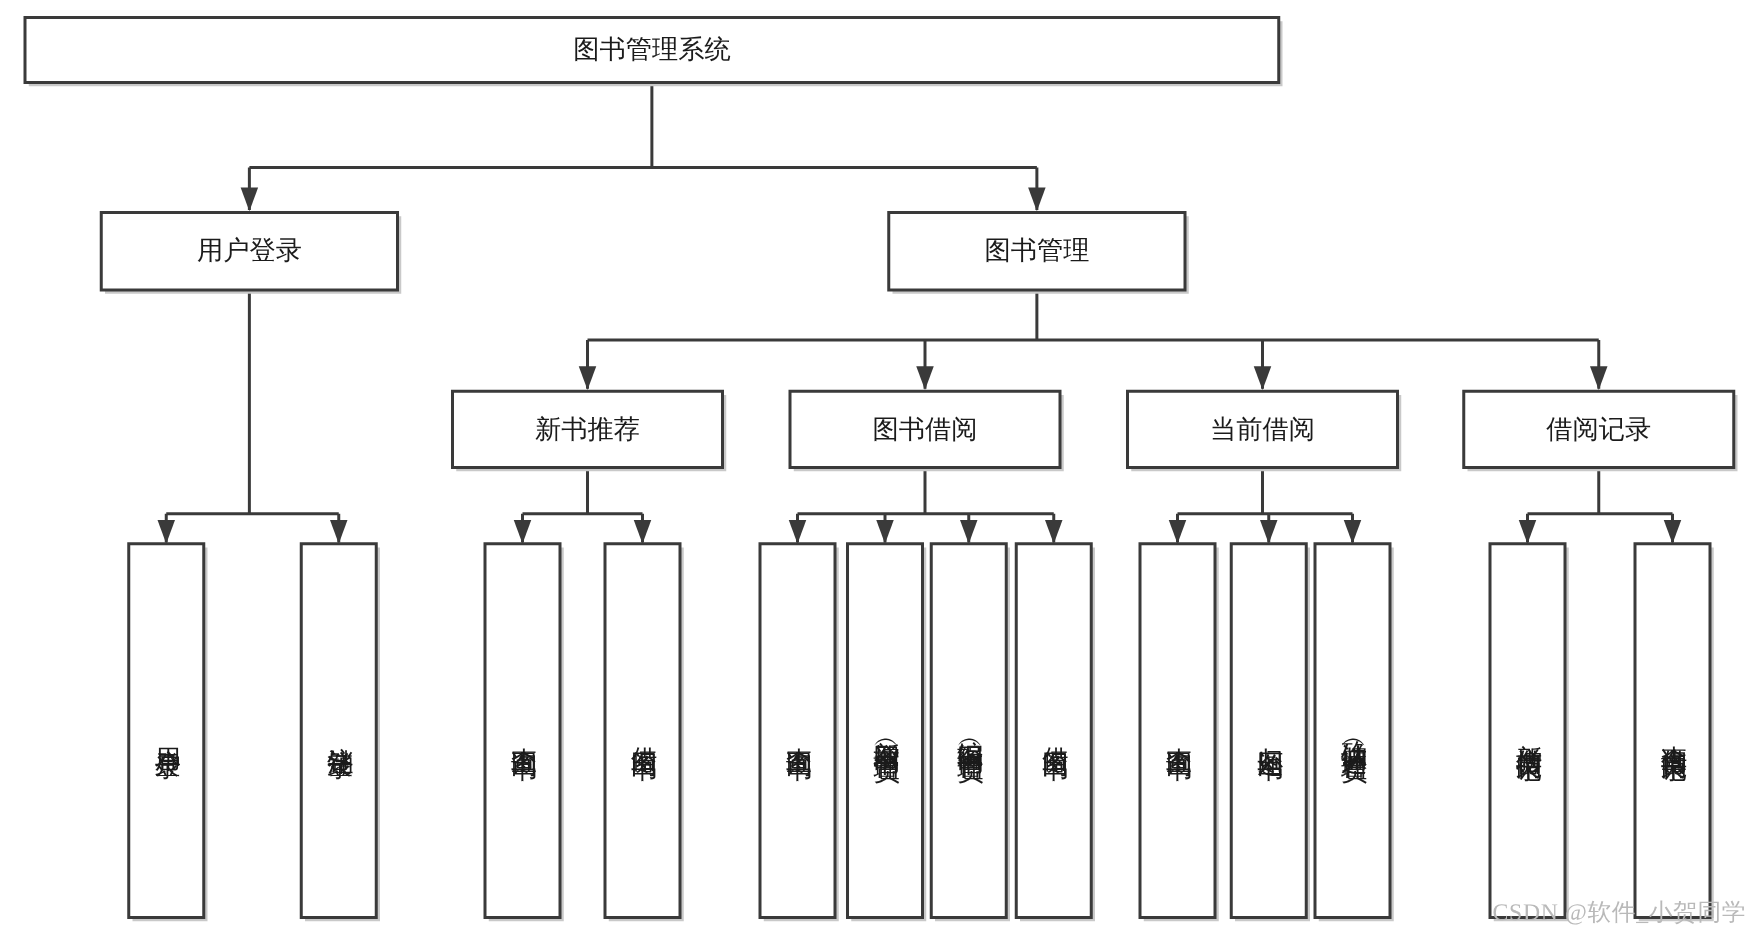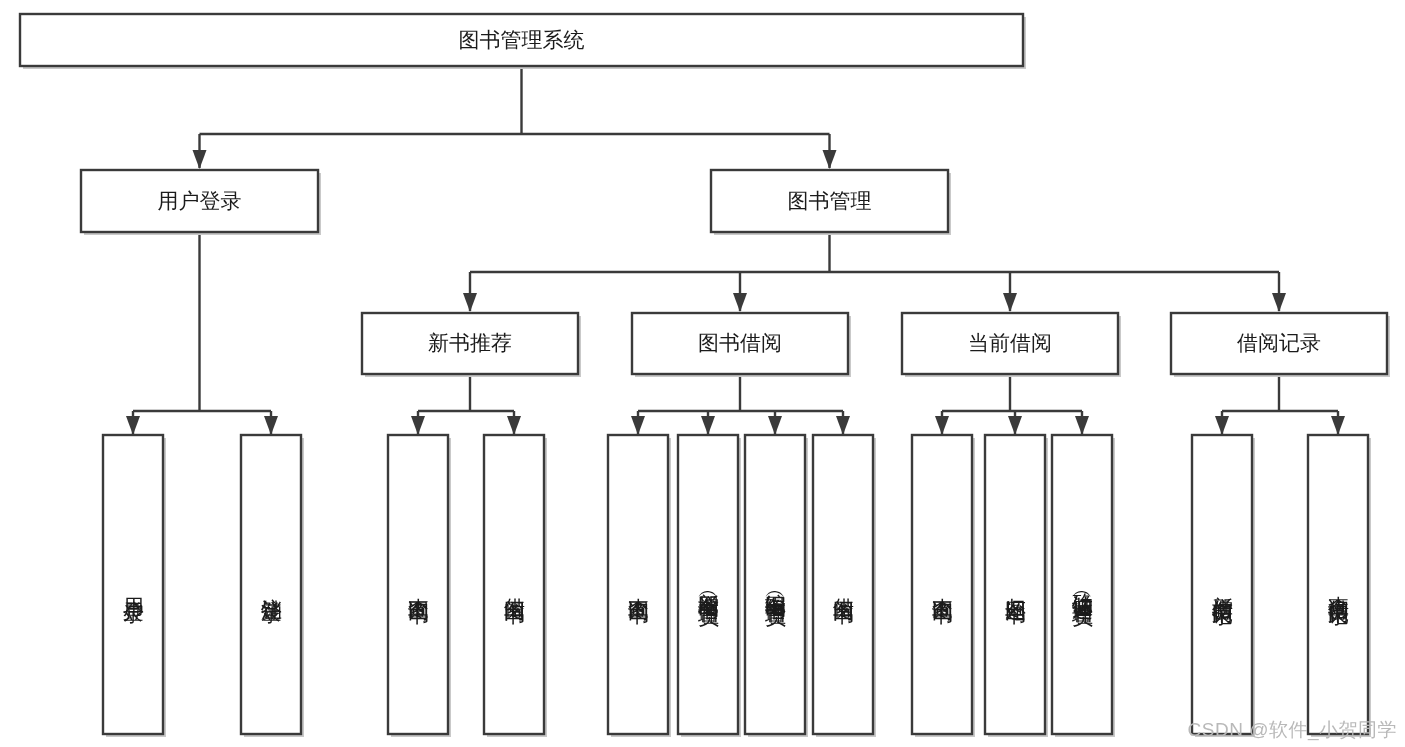--- a/index.html
+++ b/index.html
@@ -64,21 +64,21 @@
     align-items: center;
     justify-content: center;
     text-align: center;
     pointer-events: none;
     white-space: nowrap;
   }
   .watermark {
     position: absolute;
     right: 8px;
     bottom: 4px;
-    font-family: Liberation Sans, sans-serif;
+    font-family: Liberation Serif, serif;
     font-size: 19px;
     color: #b9b9b9;
     white-space: nowrap;
     letter-spacing: 0.5px;
   }
 </style>
 </head>
 <body>
 
 <div id="diagram-root">

